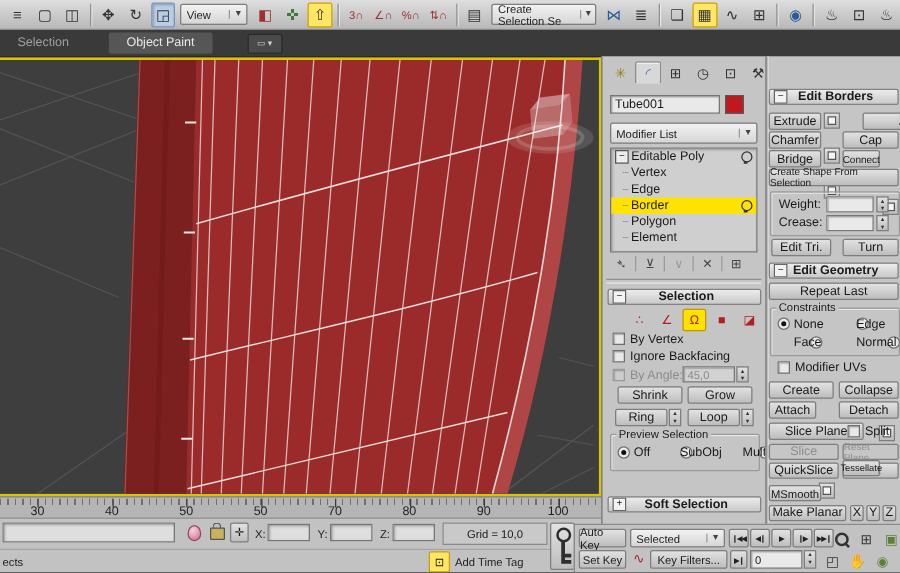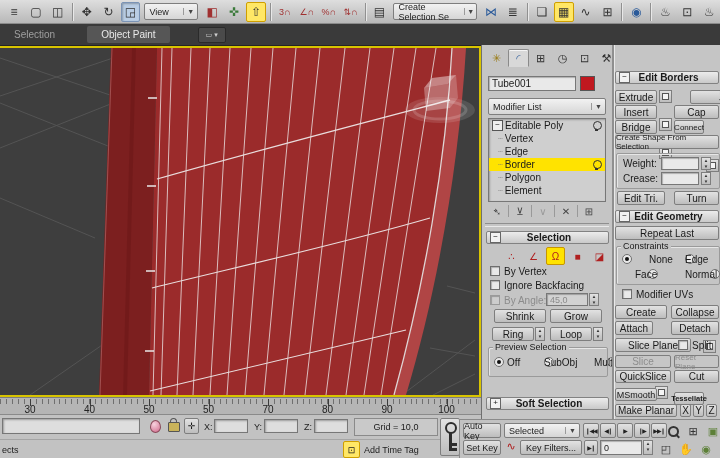--- a/index.html
+++ b/index.html
@@ -371,21 +371,21 @@
 
     <div class="ab vdiv" style="left:130px;top:0;height:413px;"></div>
 
     <div class="ab roll" style="left:133px;top:26px;width:104px;height:13px;">
       <span class="pm">−</span>
       <span class="cap">Edit Borders</span>
     </div>
     <div class="ab btn" style="left:133px;top:45px;width:42px;height:14px;">Extrude</div>
     <div class="ab caddy" style="left:177px;top:45px;width:13px;height:13px;"></div>
     <div class="ab btn" style="left:208px;top:45px;width:45px;height:14px;font-size:8px;padding-left:36px;">Insert Vertex</div>
-    <div class="ab btn" style="left:133px;top:60px;width:42px;height:14px;">Insert</div>
+    <div class="ab btn" style="left:133px;top:60px;width:42px;height:14px;">Chamfer</div>
     <div class="ab caddy" style="left:177px;top:60px;width:13px;height:13px;"></div>
     <div class="ab btn" style="left:192px;top:60px;width:45px;height:14px;">Cap</div>
     <div class="ab btn" style="left:133px;top:75px;width:42px;height:14px;">Bridge</div>
     <div class="ab caddy" style="left:177px;top:75px;width:13px;height:13px;"></div>
     <div class="ab btn" style="left:192px;top:75px;width:30px;height:14px;font-size:8px;">Connect</div>
     <div class="ab caddy" style="left:224px;top:75px;width:13px;height:13px;"></div>
     <div class="ab btn" style="left:133px;top:90px;width:104px;height:14px;font-size:8px;">Create Shape From Selection</div>
     <div class="ab grp" style="left:134px;top:108px;width:102px;height:34px;">
       <span class="lbl ab" style="left:6px;top:4px;">Weight:</span>
       <div class="nfield ab" style="left:44px;top:3px;width:38px;height:13px;"></div>
@@ -404,21 +404,21 @@
     <div class="ab btn" style="left:192px;top:146px;width:45px;height:14px;">Turn</div>
 
     <div class="ab roll" style="left:133px;top:165px;width:104px;height:13px;">
       <span class="pm">−</span>
       <span class="cap">Edit Geometry</span>
     </div>
     <div class="ab btn" style="left:133px;top:181px;width:104px;height:14px;">Repeat Last</div>
     <div class="ab grp" style="left:134px;top:201px;width:102px;height:37px;">
       <span class="leg">Constraints</span>
       <span class="rad on ab" style="left:5px;top:7px;"></span>
-      <span class="lbl ab" style="left:32px;top:7px;">None</span>
+      <span class="lbl ab" style="left:18px;top:7px;">None</span>
       <span class="rad ab" style="left:55px;top:7px;"></span>
       <span class="lbl ab" style="left:68px;top:7px;">Edge</span>
       <span class="rad ab" style="left:5px;top:22px;"></span>
       <span class="lbl ab" style="left:18px;top:22px;">Face</span>
       <span class="rad ab" style="left:55px;top:22px;"></span>
       <span class="lbl ab" style="left:68px;top:22px;">Normal</span>
     </div>
     <span class="ab chk" style="left:140px;top:244px;"></span>
     <span class="ab lbl" style="left:154px;top:244px;">Modifier UVs</span>
     <div class="ab caddy" style="left:221px;top:243px;width:13px;height:13px;"></div>
@@ -429,21 +429,21 @@
     <div class="ab btn" style="left:189px;top:276px;width:48px;height:14px;">Detach</div>
     <div class="ab btn" style="left:133px;top:293px;width:76px;height:14px;">Slice Plane</div>
     <span class="ab chk" style="left:196px;top:295px;"></span>
     <span class="ab lbl" style="left:210px;top:295px;">Split</span>
     <div class="ab btn dis" style="left:133px;top:310px;width:56px;height:13px;">Slice</div>
     <div class="ab btn dis" style="left:192px;top:310px;width:45px;height:13px;font-size:8px;">Reset Plane</div>
     <div class="ab btn" style="left:133px;top:325px;width:56px;height:13px;">QuickSlice</div>
     <div class="ab btn" style="left:192px;top:325px;width:45px;height:13px;">Cut</div>
     <div class="ab btn" style="left:133px;top:343px;width:42px;height:13px;font-size:9px;">MSmooth</div>
 
-    <div class="ab btn" style="left:192px;top:347px;width:30px;height:13px;font-size:7.5px;font-weight:bold;">Tessellate</div>
+    <div class="ab btn" style="left:192px;top:323px;width:30px;height:13px;font-size:7.5px;">Tessellate</div>
 
     <div class="ab btn" style="left:133px;top:359px;width:62px;height:13px;">Make Planar</div>
     <div class="ab btn" style="left:198px;top:359px;width:11px;height:13px;">X</div>
     <div class="ab btn" style="left:211px;top:359px;width:11px;height:13px;">Y</div>
     <div class="ab btn" style="left:224px;top:359px;width:11px;height:13px;">Z</div>
     <div class="ab btn" style="left:133px;top:375px;width:50px;height:13px;">View Align</div>
     <div class="ab btn" style="left:189px;top:375px;width:48px;height:13px;">Grid Align</div>
   </div>
 
   <div id="cluster" class="ab">

